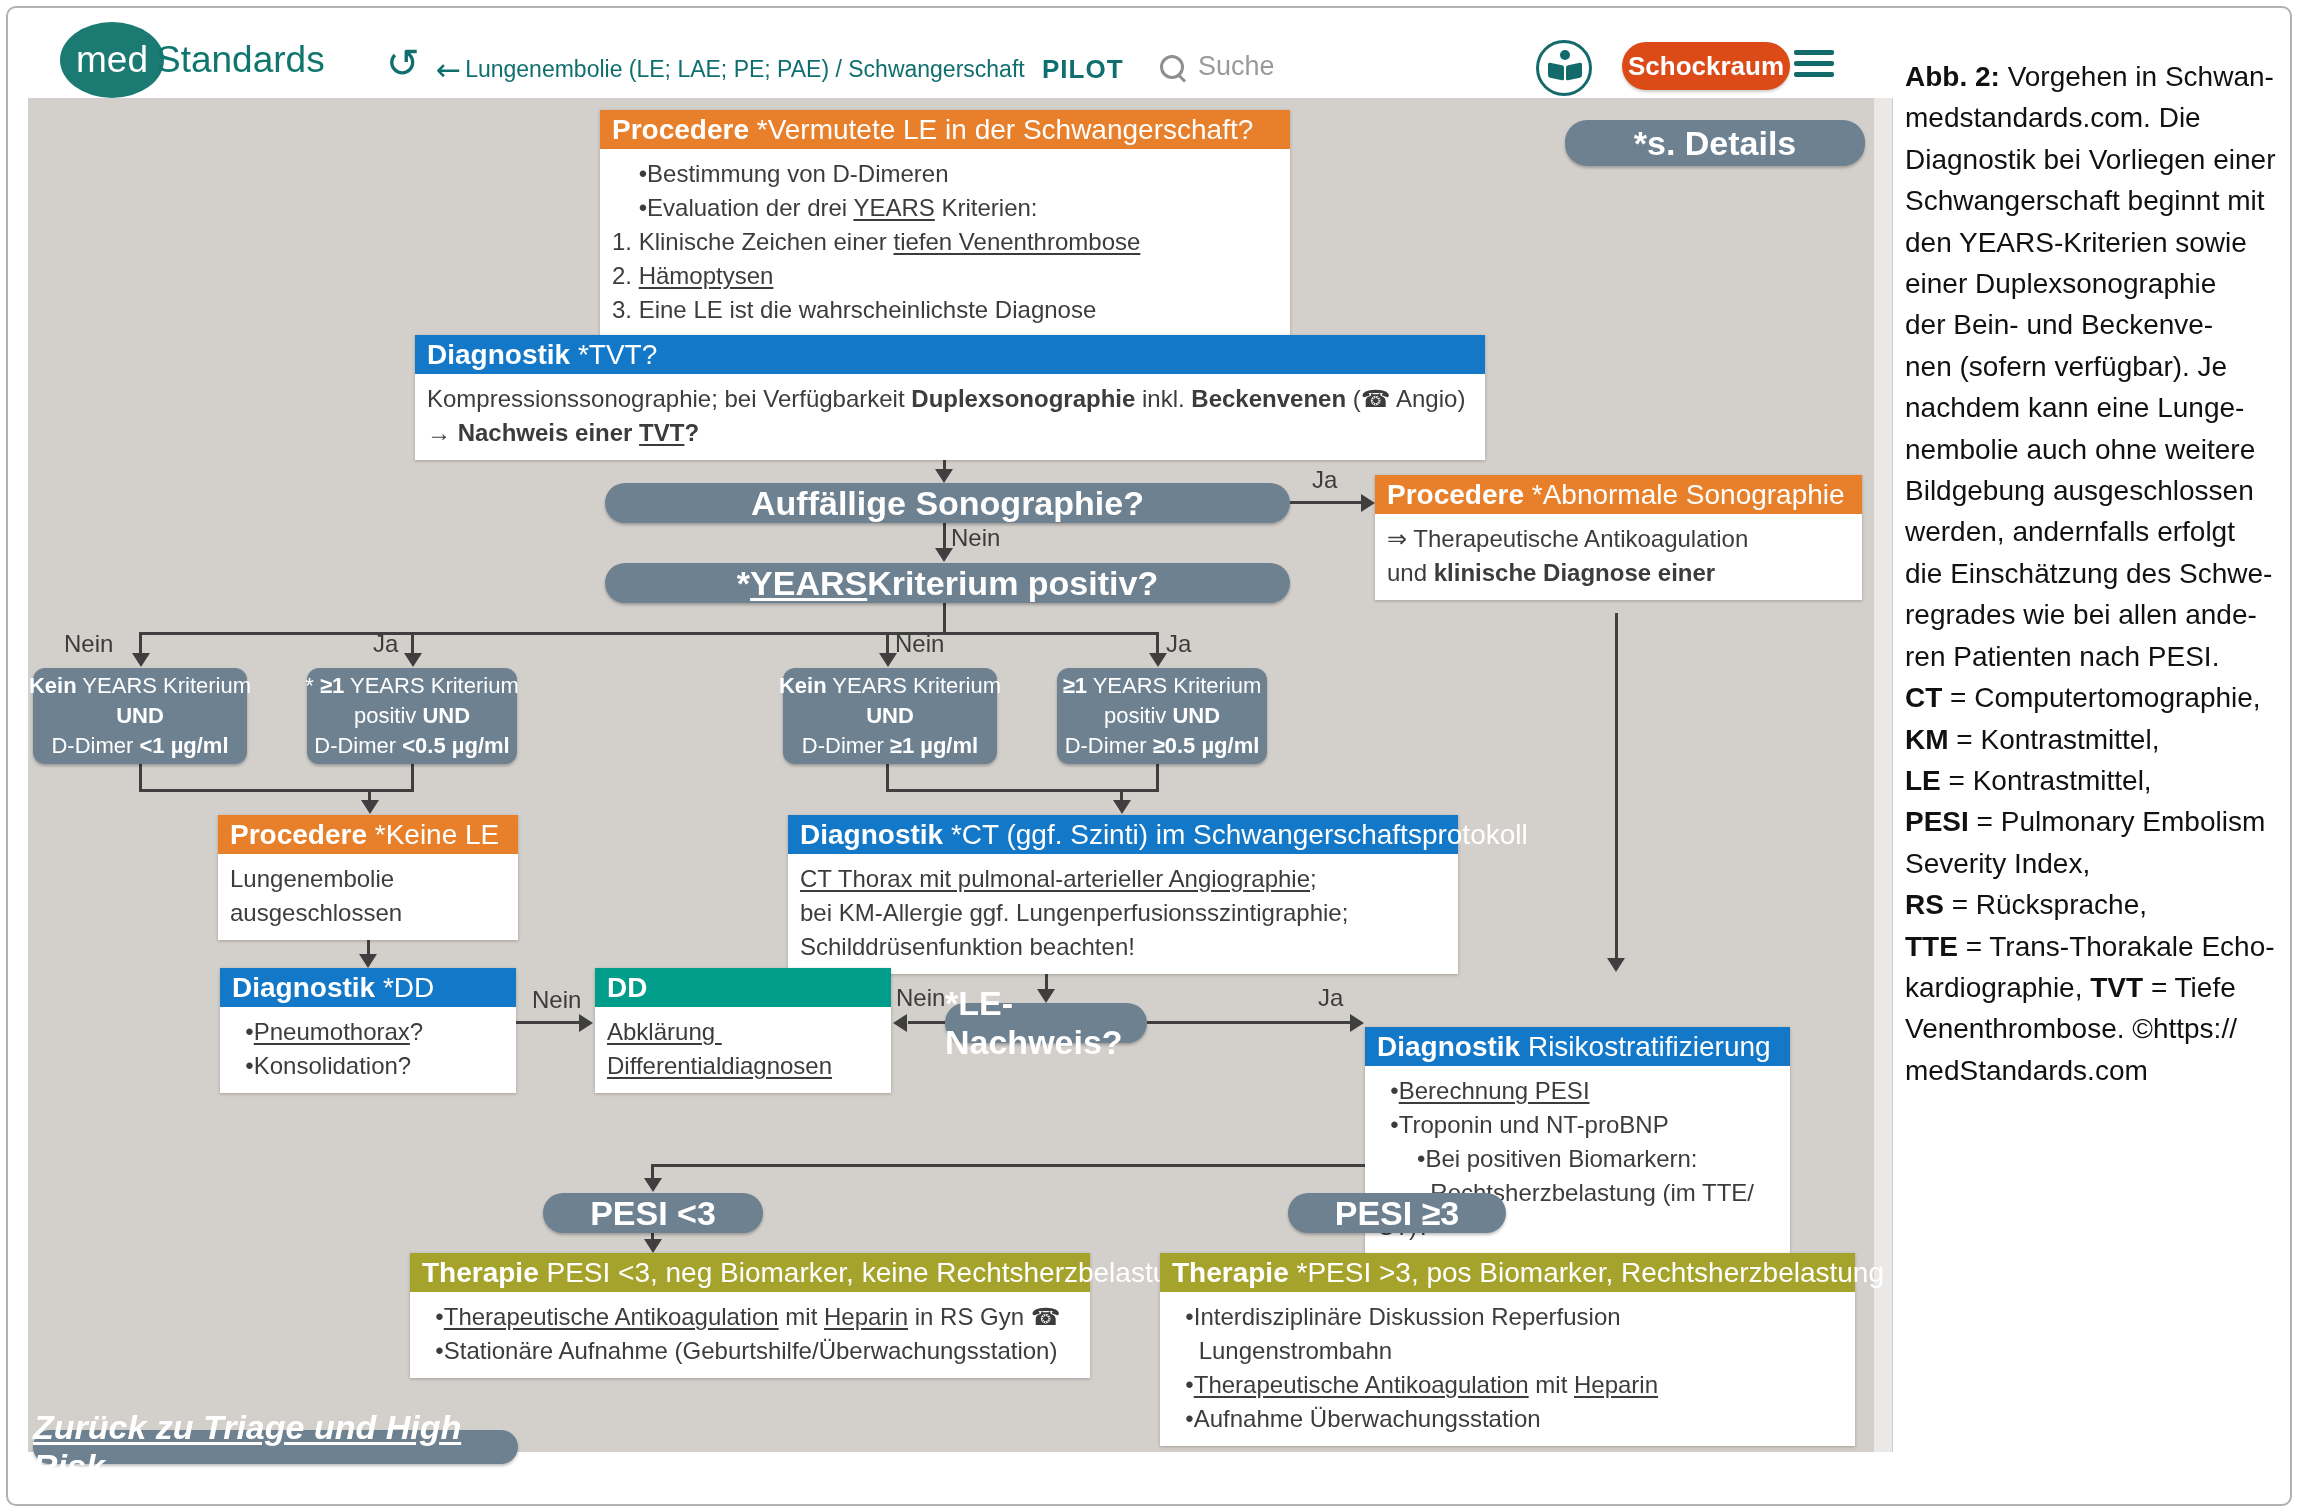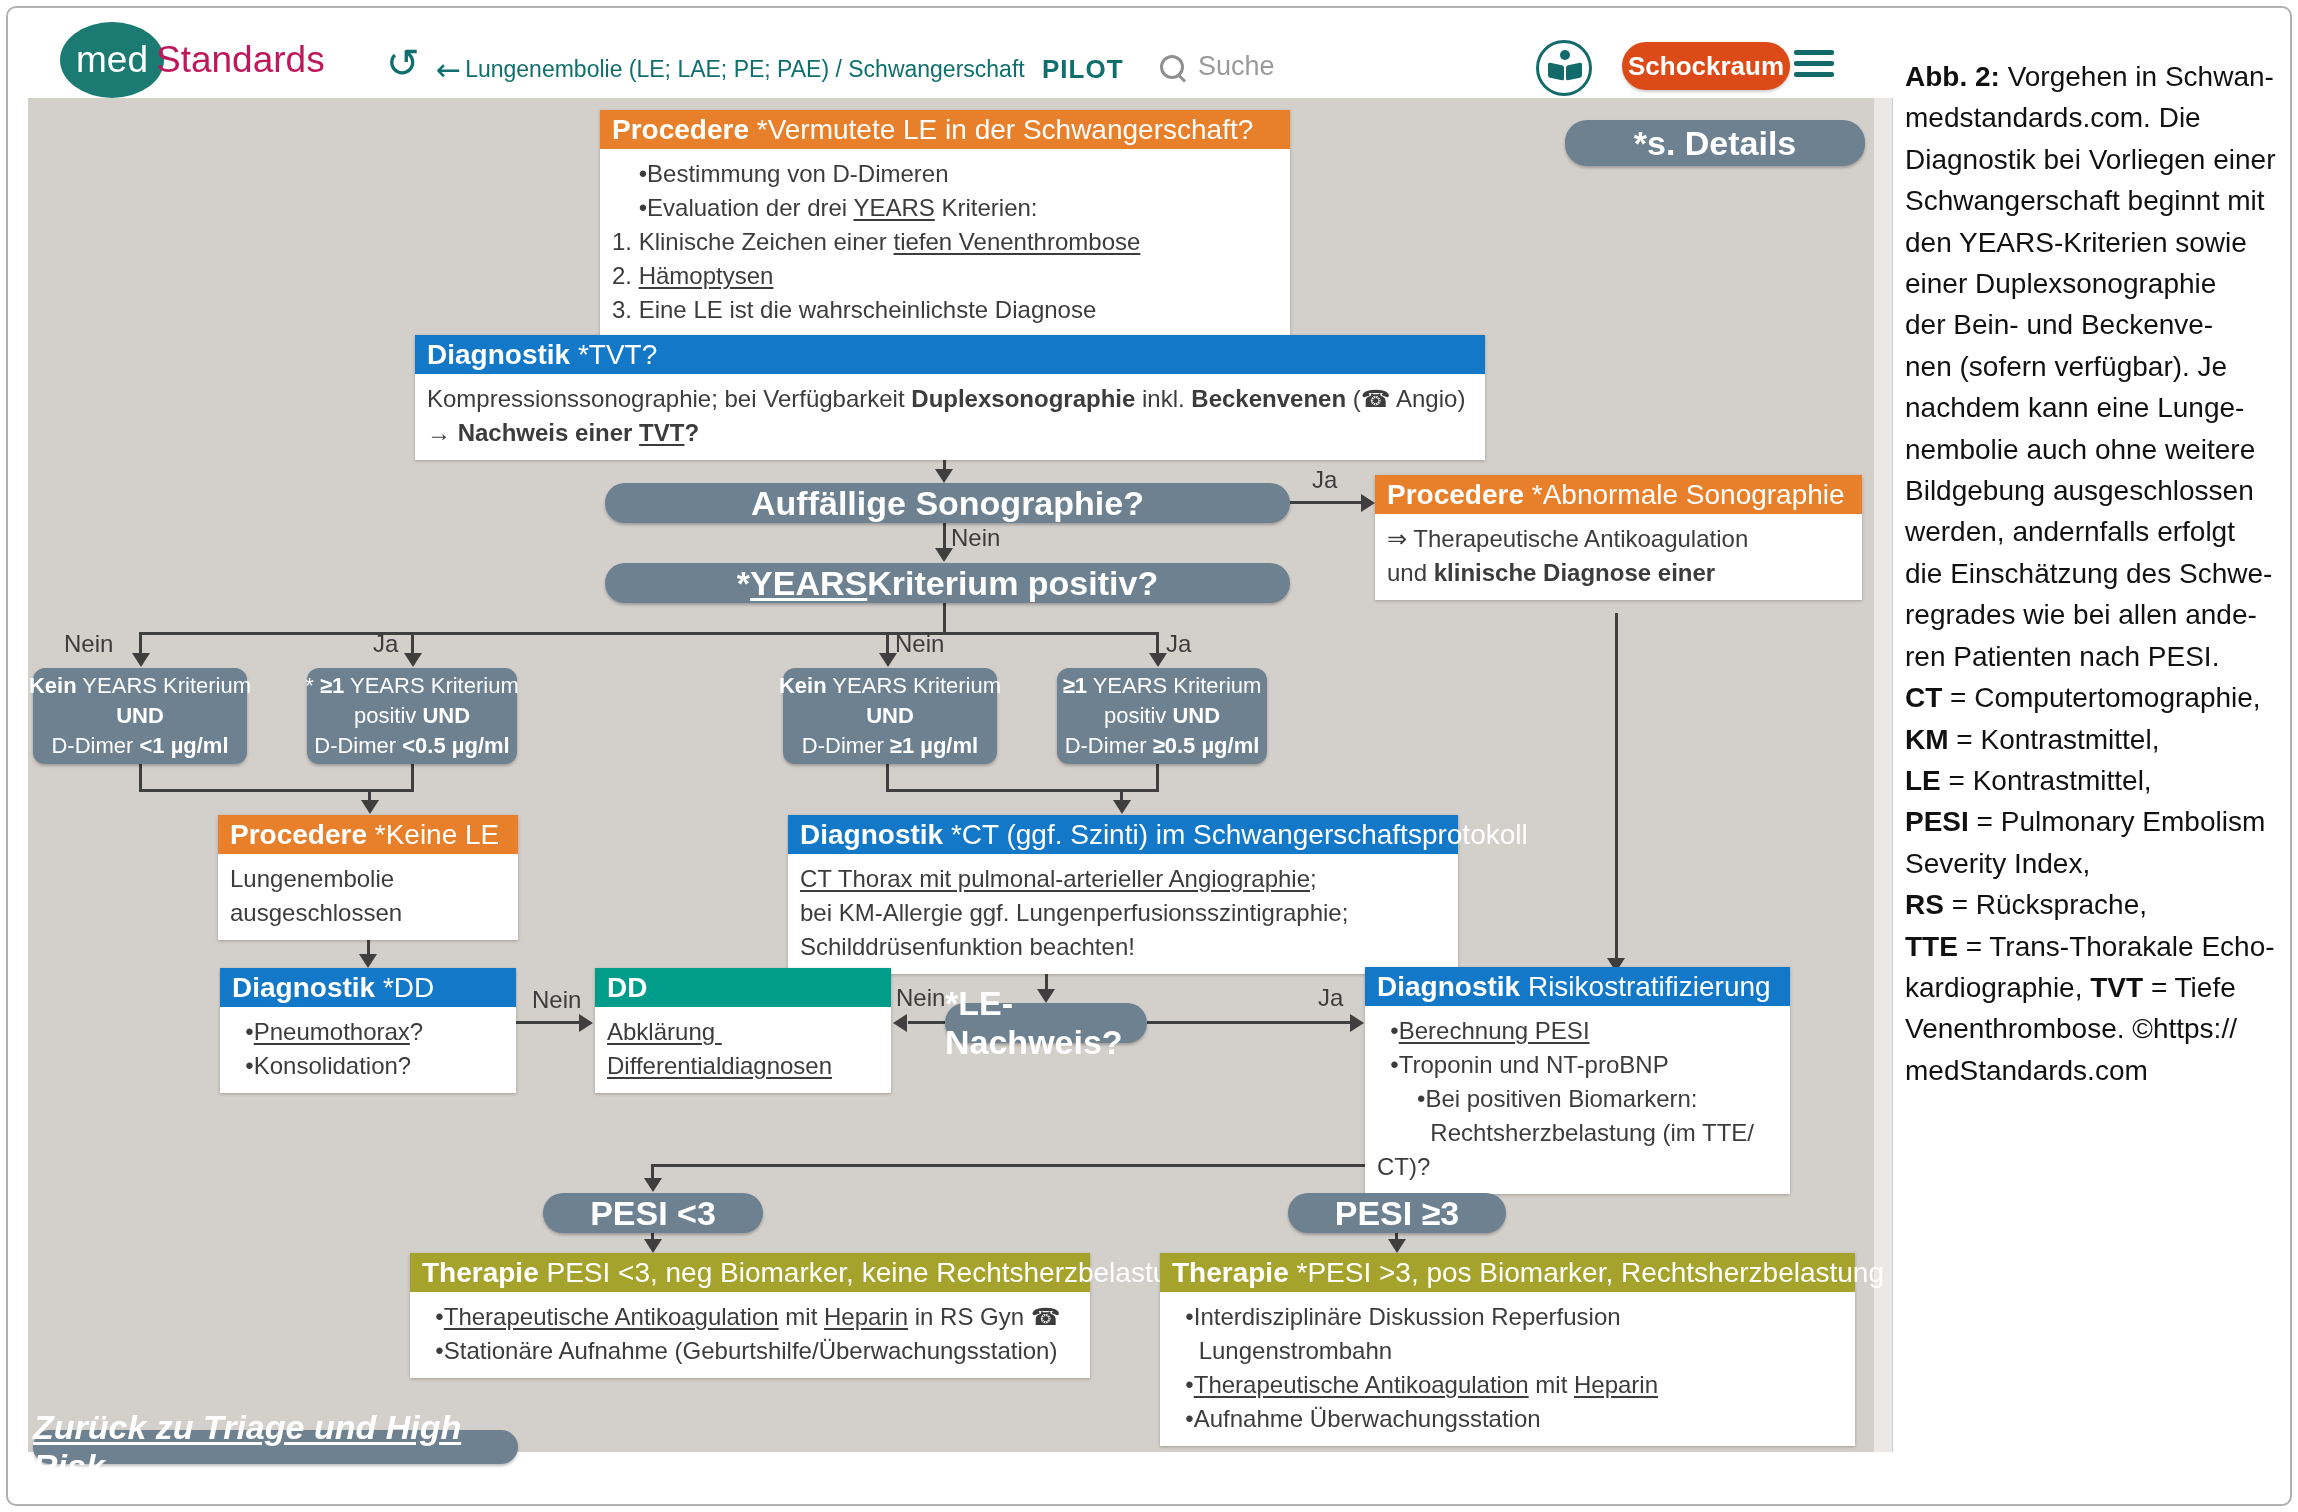--- a/index.html
+++ b/index.html
@@ -5,21 +5,21 @@
   html,body{margin:0;padding:0;background:#fff;}
   .page{position:relative;width:2298px;height:1512px;background:#ffffff;overflow:hidden;
         font-family:"Liberation Sans","DejaVu Sans",sans-serif;}
   .frame{position:absolute;left:6px;top:6px;right:6px;bottom:6px;border:2px solid #b3b1af;border-radius:10px;pointer-events:none;z-index:50;}
   .b{font-weight:700}
   .u{text-decoration:underline;text-underline-offset:3px;}
 
   
   .logo{position:absolute;left:60px;top:22px;display:flex;align-items:center;}
   .logo-circle{width:104px;height:76px;background:#1b7a72;border-radius:50%;display:flex;align-items:center;justify-content:center;color:#fff;font-size:37px;}
-  .logo-rest{font-size:37px;color:#be185d;margin-left:-8px;}
+  .logo-rest{font-size:37px;color:#0f766e;margin-left:-8px;}
   .hist{position:absolute;left:386px;top:40px;font-size:40px;color:#0f6e6e;font-family:"DejaVu Sans",sans-serif;}
   .crumb{position:absolute;left:436px;top:52px;display:flex;align-items:center;color:#0f6e6e;font-size:23px;}
   .crumb .arr{font-size:30px;margin-right:4px;font-family:"DejaVu Sans",sans-serif;}
   .pilot{position:absolute;left:1042px;top:54px;color:#0f6e6e;font-size:26px;font-weight:600;letter-spacing:1px;}
   .search{position:absolute;left:1160px;top:50px;display:flex;align-items:center;gap:12px;}
   .lens{width:18px;height:18px;border:3px solid #8f8f8f;border-radius:50%;position:relative;}
   .lens::after{content:"";position:absolute;width:3px;height:10px;background:#8f8f8f;transform:rotate(-45deg);left:17px;top:15px;}
   .search input{border:none;outline:none;background:transparent;font-size:27px;color:#555;width:160px;font-family:inherit;}
   .search input::placeholder{color:#9a9a9a;}
   .bkc{position:absolute;left:1536px;top:40px;width:50px;height:50px;border:3px solid #136a6a;border-radius:50%;}
@@ -246,21 +246,21 @@
   <div class="hl" style="left:908px;top:1021px;width:37px;"></div>
   <div class="ah l" style="left:893px;top:1014px;"></div>
   <div class="lbl" style="left:896px;top:984px;">Nein</div>
   <div class="spill" style="left:945px;top:1003px;width:202px;height:40px;">
       <span>*LE-Nachweis?</span>
     </div>
   <div class="hl" style="left:1147px;top:1021px;width:204px;"></div>
   <div class="ah r" style="left:1350px;top:1014px;"></div>
   <div class="lbl" style="left:1318px;top:984px;">Ja</div>
 
-  <div class="fbox blue" style="left:1365px;top:967px;width:425px;">
+  <div class="fbox blue" style="left:1365px;top:1027px;width:425px;">
       <div class="bx-h"><span class="b">Diagnostik</span><span> Risikostratifizierung</span></div>
       <div class="bx-b">
         <div class="ln"><span>  •</span><span class="u">Berechnung PESI</span></div>
         <div class="ln"><span>  •Troponin und NT-proBNP</span></div>
         <div class="ln"><span>      •Bei positiven Biomarkern:</span></div>
         <div class="ln"><span>        Rechtsherzbelastung (im TTE/ CT)?</span></div>
       </div>
     </div>
 
   <div class="vl" style="left:1588px;top:1151px;height:16px;"></div>

